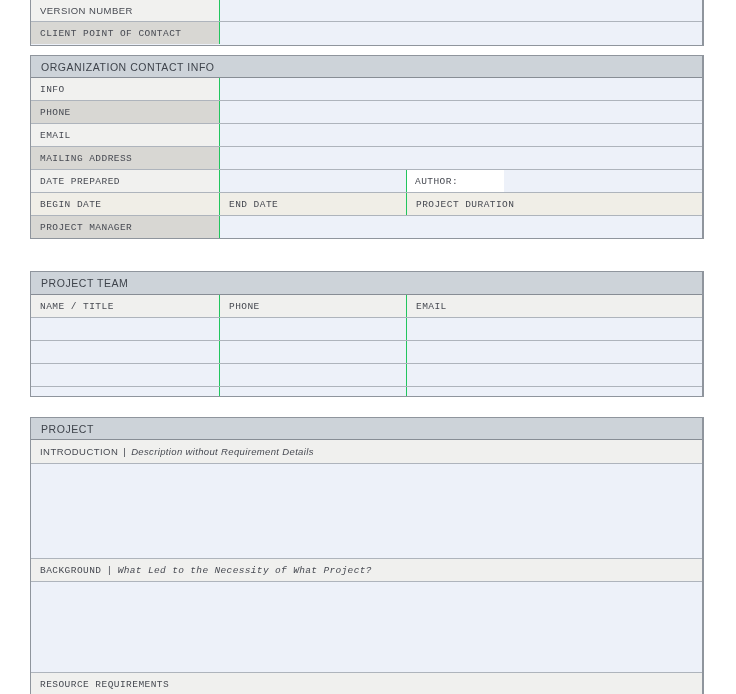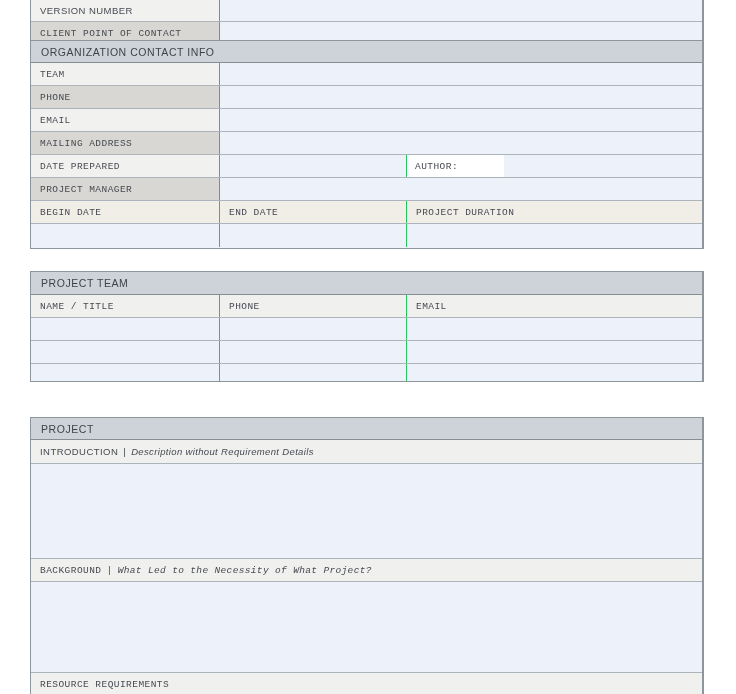--- a/index.html
+++ b/index.html
@@ -85,25 +85,25 @@
     <div class="row h21">
       <div class="cell c1 lbl light">VERSION NUMBER</div>
       <div class="cell c3 field"></div>
     </div>
     <div class="row h23">
       <div class="cell c1 lbl dark">CLIENT POINT OF CONTACT</div>
       <div class="cell c3 field"></div>
     </div>
   </div>
 
-  <div class="tbl" style="top:40px;height:209px;">
+  <div class="tbl" style="top:55px;height:184px;">
     <div class="row sechead">ORGANIZATION CONTACT INFO</div>
 
     <div class="row h23">
-      <div class="cell c1 lbl light">TEAM</div>
+      <div class="cell c1 lbl light">INFO</div>
       <div class="cell c3 field"></div>
     </div>
     <div class="row h23">
       <div class="cell c1 lbl dark">PHONE</div>
       <div class="cell c3 field"></div>
     </div>
     <div class="row h23">
       <div class="cell c1 lbl light">EMAIL</div>
       <div class="cell c3 field"></div>
     </div>
@@ -114,37 +114,37 @@
     <div class="row h23">
       <div class="cell c1 lbl light">DATE PREPARED</div>
       <div class="cell c2 field"></div>
       <div class="cell c3 field" style="padding:0;">
         <div class="author-box">
           <span>AUTHOR:</span>
         </div>
       </div>
     </div>
     <div class="row h23">
-      <div class="cell c1 lbl dark">PROJECT MANAGER</div>
-      <div class="cell c3 field"></div>
-    </div>
-
-    <div class="row h23">
       <div class="cell c1 lbl datebg">BEGIN DATE</div>
       <div class="cell c2 lbl datebg">END DATE</div>
       <div class="cell c3 lbl datebg">PROJECT DURATION</div>
     </div>
+
+    <div class="row h23">
+      <div class="cell c1 lbl dark">PROJECT MANAGER</div>
+      <div class="cell c3 field"></div>
+    </div>
     <div class="row h24">
       <div class="cell c1 field"></div>
       <div class="cell c2 field"></div>
       <div class="cell c3 field"></div>
     </div>
   </div>
 
-  <div class="tbl" style="top:271px;height:111px;">
+  <div class="tbl" style="top:271px;height:126px;">
     <div class="row sechead" style="height:22px;">PROJECT TEAM</div>
     <div class="row h23">
       <div class="cell c1 lbl colhead">NAME / TITLE</div>
       <div class="cell c2 lbl colhead">PHONE</div>
       <div class="cell c3 lbl colhead">EMAIL</div>
     </div>
     <div class="row h23">
       <div class="cell c1 field"></div>
       <div class="cell c2 field"></div>
       <div class="cell c3 field"></div>

